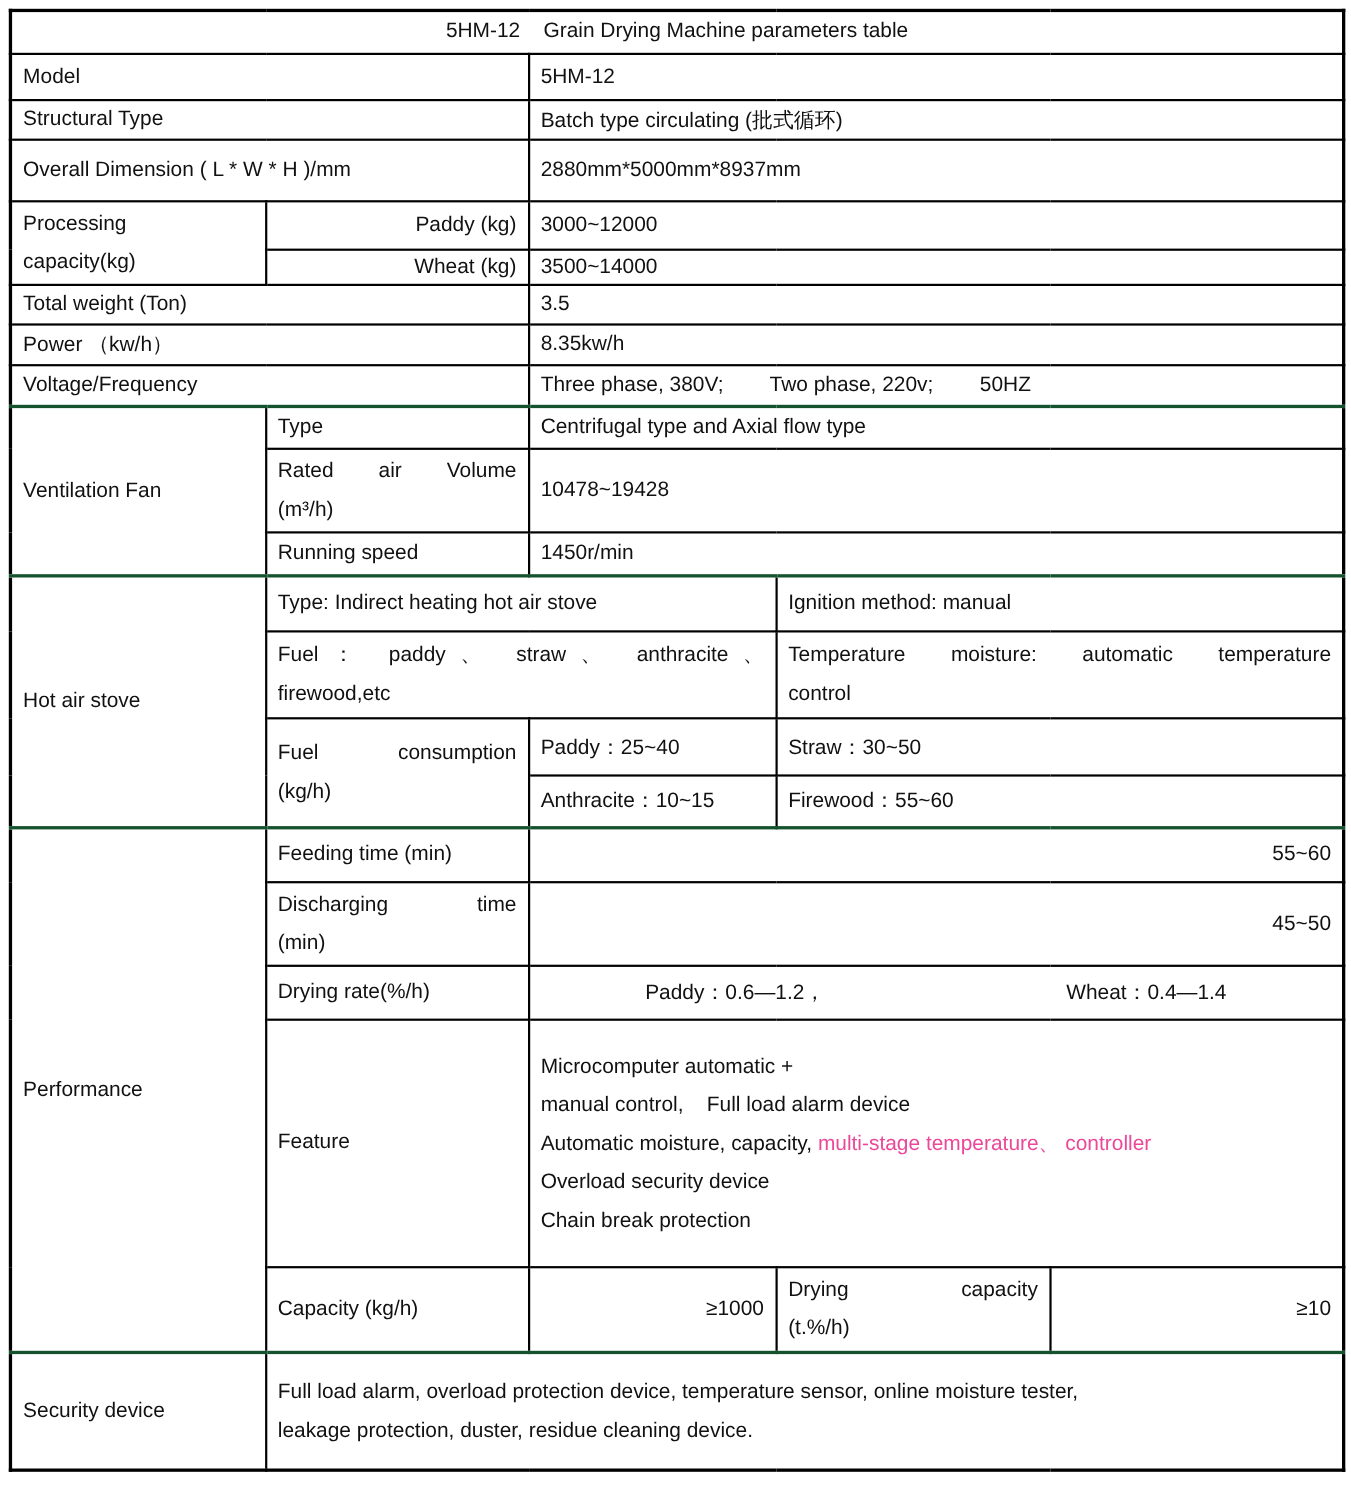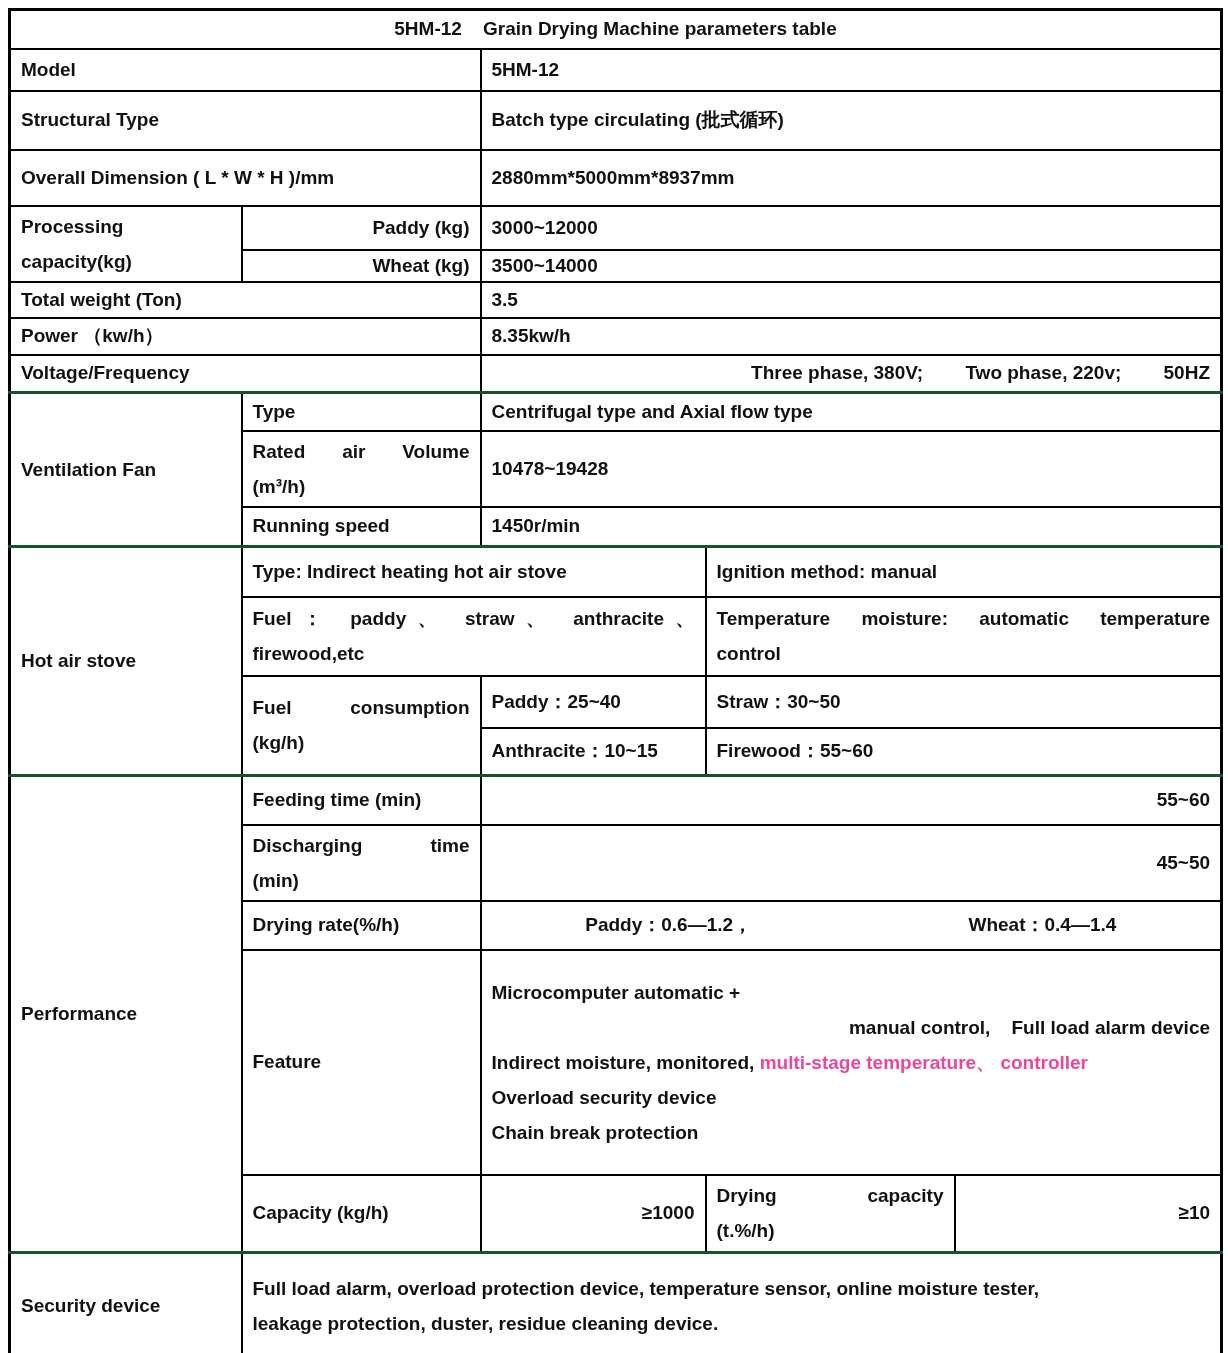--- a/index.html
+++ b/index.html
@@ -15,24 +15,23 @@
     table-layout: fixed;
     width: 1212px;
     margin: 8px 0 0 8px;
     border: 3px solid #000;
   }
   td {
     border: 2px solid #000;
     padding: 2px 10px;
     vertical-align: middle;
     overflow: hidden;
-    font-weight: bold;
   }
   .c  { text-align: right; }
-  .pre { white-space: pre-wrap; text-align: right; }
+  .pre { white-space: pre-wrap; }
   .ml div { line-height: 35px; }
   .jl { text-align: justify; text-align-last: justify; }
   .gray { color: #ec4899; }
   .spread { display: flex; justify-content: space-around; align-items: center; gap: 29px; }
   .sect td { border-top: 3px solid #14532d; }
   .title-cell { text-align: center; white-space: pre-wrap; }
 </style>
 </head>
 <body>
 
@@ -48,21 +47,21 @@
 
     <tr style="height:39px">
       <td colspan="5" class="title-cell">5HM-12    Grain Drying Machine parameters table</td>
     </tr>
 
     <tr style="height:42px">
       <td colspan="2">Model</td>
       <td colspan="3">5HM-12</td>
     </tr>
 
-    <tr style="height:59px">
+    <tr style="height:36px">
       <td colspan="2">Structural Type</td>
       <td colspan="3">Batch type circulating (批式循环)</td>
     </tr>
 
     <tr style="height:56px">
       <td colspan="2">Overall Dimension ( L * W * H )/mm</td>
       <td colspan="3">2880mm*5000mm*8937mm</td>
     </tr>
 
     <tr style="height:39px">
@@ -158,21 +157,21 @@
           <span>Wheat：0.4—1.4</span>
         </div>
       </td>
     </tr>
     <tr style="height:225px">
       <td>Feature</td>
       <td colspan="3" class="ml">
         <div>Microcomputer automatic +</div>
         <div class="pre">manual control,    Full load alarm device</div>
         <div>
-          <span>Indirect moisture, monitored, </span><span class="gray">multi-stage temperature、 controller</span>
+          <span>Automatic moisture, capacity, </span><span class="gray">multi-stage temperature、 controller</span>
         </div>
         <div>Overload security device</div>
         <div>Chain break protection</div>
       </td>
     </tr>
     <tr style="height:78px">
       <td>Capacity (kg/h)</td>
       <td class="c">≥1000</td>
       <td class="ml">
         <div class="jl">Drying capacity</div>

